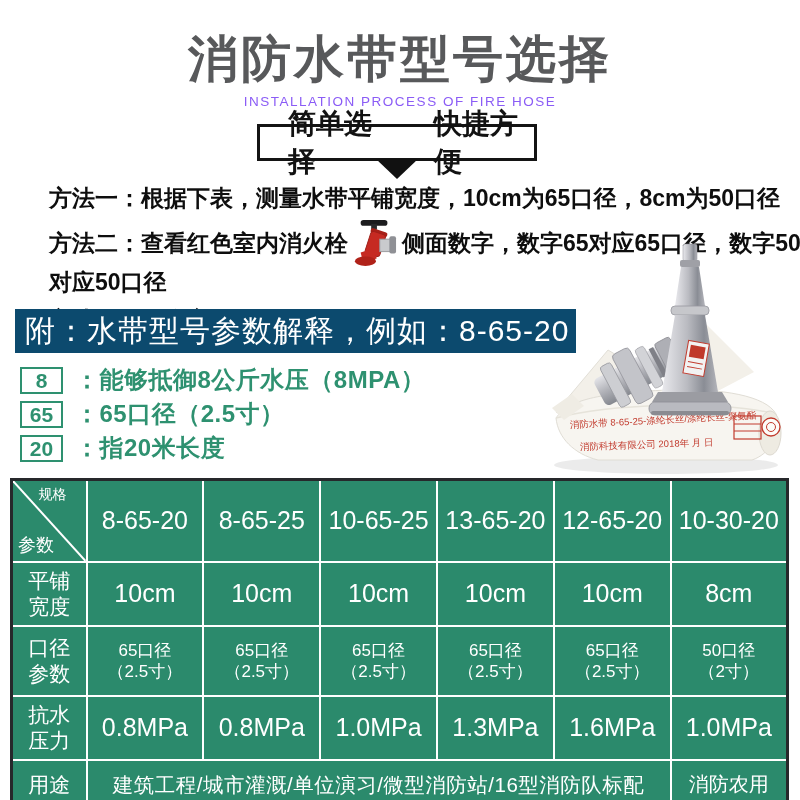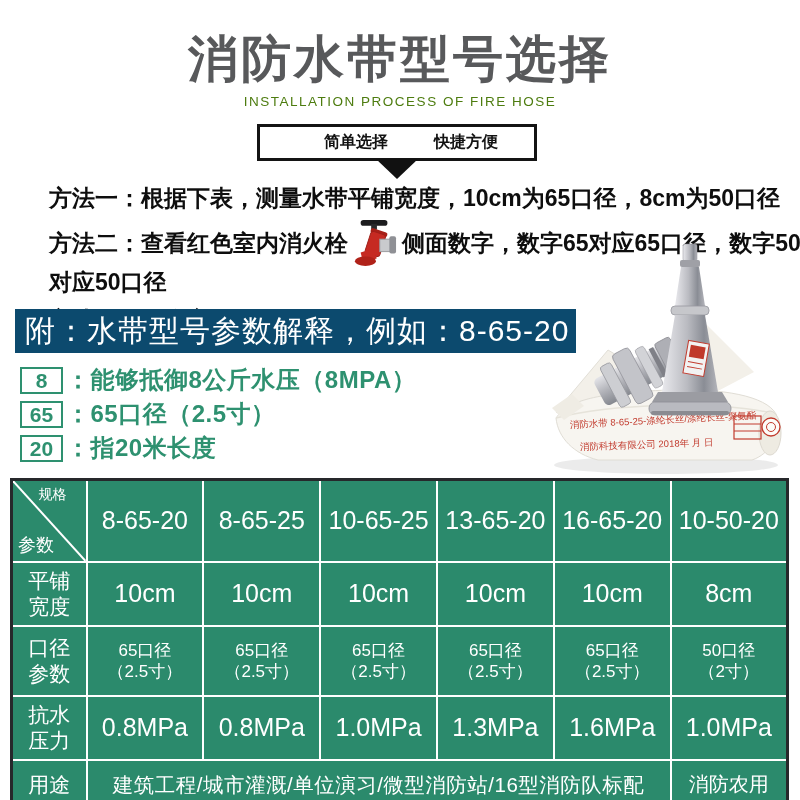--- a/index.html
+++ b/index.html
@@ -2,43 +2,43 @@
 <html><head>
 <meta charset="utf-8">
 <style>
   * { margin:0; padding:0; box-sizing:border-box; }
   html,body { width:800px; height:800px; background:#fff; font-family:"Liberation Sans", sans-serif; }
   #canvas { position:relative; width:800px; height:800px; overflow:hidden; background:#fff; }
 
   .page-title { position:absolute; top:26px; left:0; width:800px; text-align:center;
     font-size:50px; font-weight:bold; color:#58595b; letter-spacing:3px; }
   .page-subtitle { position:absolute; top:94px; left:0; width:800px; text-align:center;
-    font-size:13.5px; color:#4d7c0f; letter-spacing:1.5px; }
+    font-size:13.5px; color:#8b5cf6; letter-spacing:1.5px; }
 
   .tagline-box { position:absolute; left:257px; top:124px; width:280px; height:37px;
     border:3px solid #141414; display:flex; align-items:center; justify-content:center;
-    gap:46px; font-size:16px; color:#121212; font-weight:600; background:#fff;padding-left:28px; }
+    gap:46px; font-size:28px; color:#121212; font-weight:600; background:#fff;padding-left:28px; }
   .down-arrow { position:absolute; left:376px; top:159px; width:0; height:0;
     border-left:21px solid transparent; border-right:21px solid transparent;
     border-top:20px solid #111; }
 
   .methods { position:absolute; left:28px; top:182px; width:756px;
     font-size:23px; font-weight:600; color:#0e0e0e; line-height:32px;margin-left:21px; }
   .method-line { margin-bottom:6px; }
   .hydrant { vertical-align:-15px; margin:0 5px; }
 
   .param-banner { position:absolute; left:15px; top:309px; width:561px; height:44px;
     background:#0c4a6e; color:#ffffff; font-size:30px; line-height:44px; padding-left:10px;
     letter-spacing:1px; }
 
   .params { position:absolute; left:20px; top:363px; }
   .param-row { display:flex; align-items:center; height:34px; }
   .param-code { display:inline-block; width:43px; height:27px; border:2.5px solid #2e9170;
     color:#2e9170; font-size:21px; font-weight:bold; text-align:center; line-height:23px; }
-  .param-desc { color:#2e9170; font-size:24px; font-weight:bold; margin-left:3px; letter-spacing:0.5px; }
+  .param-desc { color:#2e9170; font-size:24px; font-weight:bold; margin-left:12px; letter-spacing:0.5px; }
 
   .product { position:absolute; left:538px; top:222px; }
 
   .spec-table-wrap { position:absolute; left:10px; top:478px; width:779px; }
   table.spec { width:779px; border-collapse:collapse; table-layout:fixed;
     border:3px solid #26282b; background:#2b8a6c; }
   table.spec td { border:2px solid #ffffff; background:#2b8a6c; color:#fff;
     text-align:center; vertical-align:middle; white-space:pre-line; line-height:1.25; }
   td.corner { position:relative; }
   td.corner .corner-top { position:absolute; top:5px; right:19px; font-size:14px; }
@@ -174,22 +174,22 @@
           <svg width="100%" height="100%" viewBox="0 0 71 54" preserveAspectRatio="none" style="position:absolute;left:0;top:0;">
             <line x1="0" y1="0" x2="71" y2="54" stroke="#ffffff" stroke-width="1.6"></line>
           </svg>
           <span class="corner-top">规格</span>
           <span class="corner-bottom">参数</span>
         </td>
         <td class="model">8-65-20</td>
         <td class="model">8-65-25</td>
         <td class="model">10-65-25</td>
         <td class="model">13-65-20</td>
-        <td class="model">16-65-20</td>
-        <td class="model">10-50-20</td>
+        <td class="model">12-65-20</td>
+        <td class="model">10-30-20</td>
       </tr>
       <tr style="height:64px">
         <td class="rowhead">平铺
 宽度</td>
         <td class="val">10cm</td>
         <td class="val">10cm</td>
         <td class="val">10cm</td>
         <td class="val">10cm</td>
         <td class="val">10cm</td>
         <td class="val">8cm</td>

